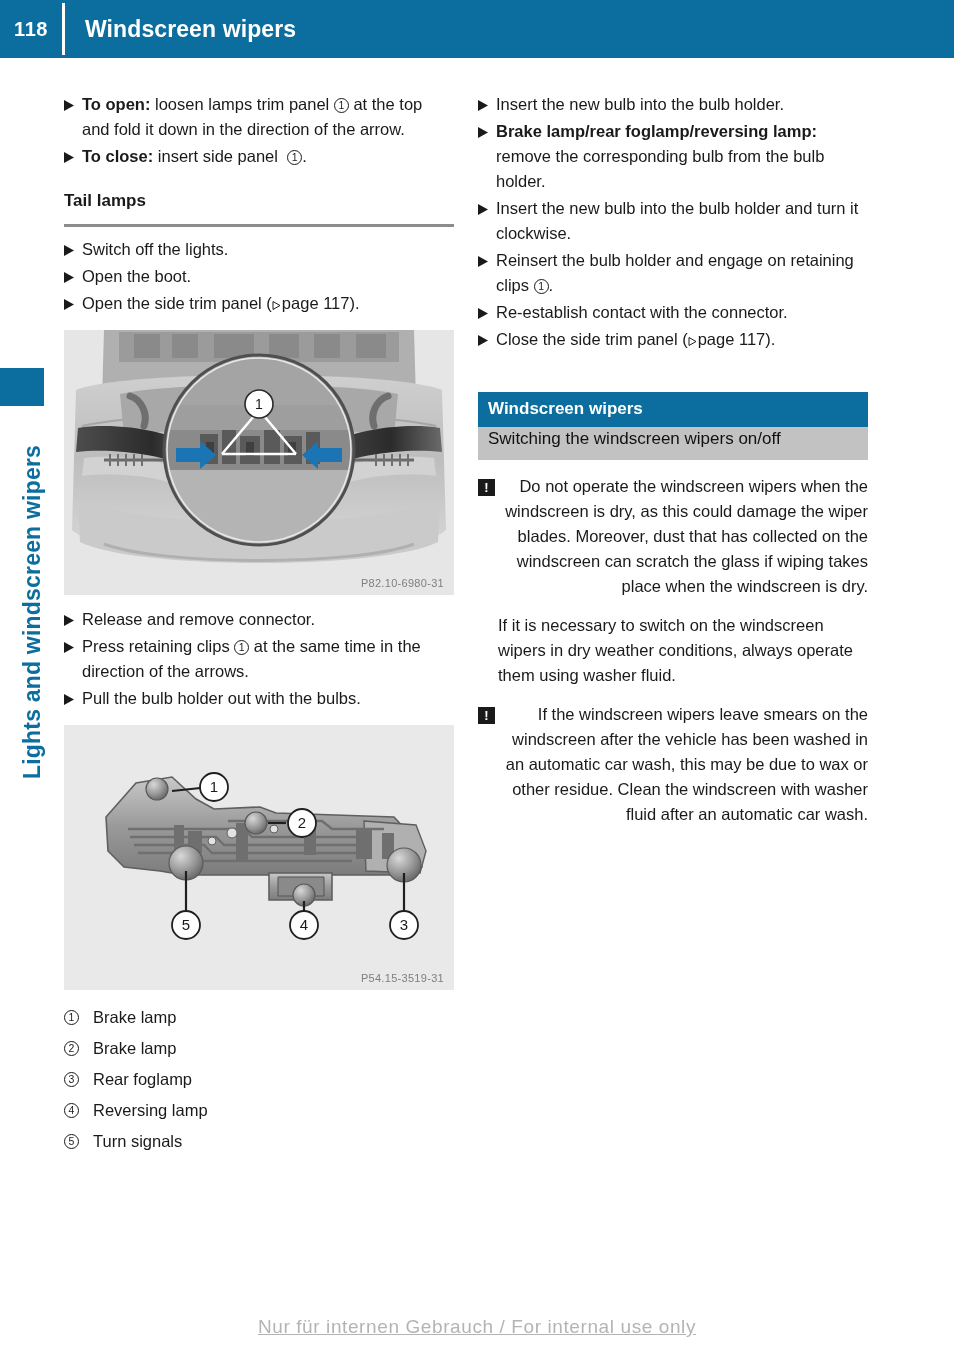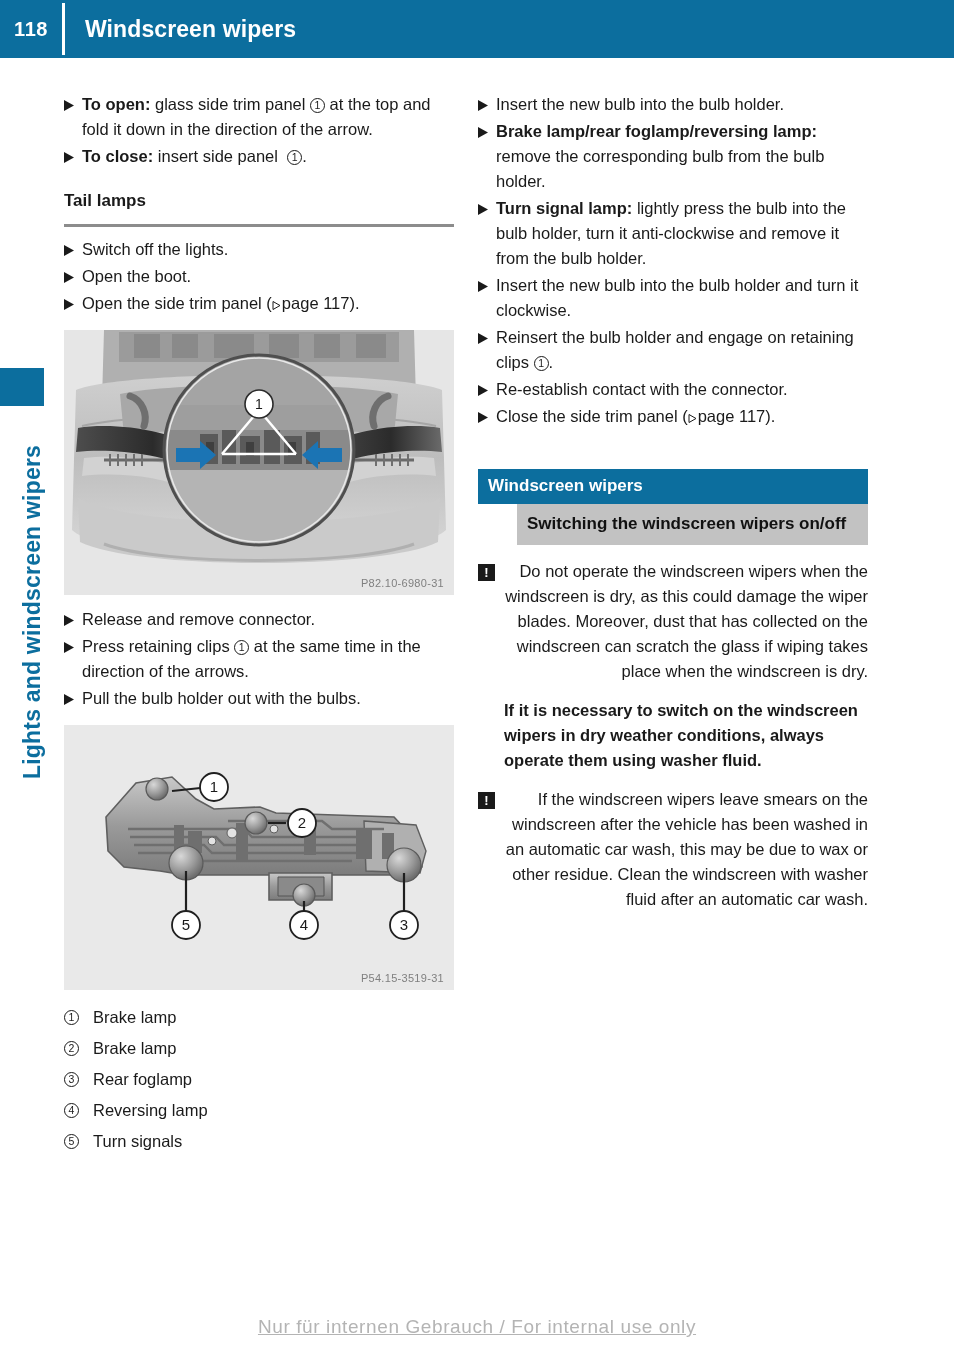--- a/index.html
+++ b/index.html
@@ -113,38 +113,37 @@
   .legend-row .cnum { margin-right: 14px; }
 
   
   .panel-head {
     background: #0c6e9e; color: #ffffff;
     font-size: 17px; font-weight: bold;
     padding: 7px 10px 8px 10px;
   }
   .panel-sub {
     background: #c2c2c2; color: #111111;
-    font-size: 17px; font-weight: bold; line-height: 24px;
-    padding: 8px 10px 9px 10px;
-    margin-left: 39px;
+    font-size: 17px; font-weight: normal; line-height: 24px;
+    padding: 0 10px 9px 10px;
   }
   .note {
     display: flex; align-items: flex-start;
     margin-top: 14px;
     font-size: 16.5px; line-height: 25px;
   }
   .warnbox {
     flex: 0 0 auto; width: 17px; height: 17px; margin-top: 5px; margin-right: 9px;
     background: #1a1a1a; color: #ffffff;
     font-size: 13px; font-weight: bold; line-height: 17px; text-align: center;
   }
   .note-text { flex: 1 1 auto; text-align: right; }
   .note-para {
-    margin-top: 14px; margin-left: 26px;
-    font-size: 16.5px; line-height: 25px; font-weight: bold;
+    margin-top: 14px; margin-left: 20px;
+    font-size: 16.5px; line-height: 25px;
   }
   .spacer-32 { height: 38px; }
 
   
   .footer {
     position: absolute; left: 0; top: 1316px; width: 954px;
     text-align: center;
     color: #b4b4b4; font-size: 19px; letter-spacing: .6px;
     font-family: "Liberation Sans", sans-serif;
     text-decoration: underline;
@@ -165,21 +164,21 @@
   <div class="side-label">Lights and windscreen wipers</div>
 
   <div class="col col-left">
 
     <div class="step">
       <span class="tri">
         <svg width="11" height="11" viewBox="0 0 11 11">
             <polygon points="0,0 10,5.5 0,11" fill="#1a1a1a"></polygon>
           </svg>
       </span>
-      <span class="step-text"><b>To open:</b><span> glass side trim panel </span><span class="cnum">1</span><span> at the top and fold it down in the direction of the arrow.</span></span>
+      <span class="step-text"><b>To open:</b><span> loosen lamps trim panel </span><span class="cnum">1</span><span> at the top and fold it down in the direction of the arrow.</span></span>
     </div>
 
     <div class="step">
       <span class="tri">
         <svg width="11" height="11" viewBox="0 0 11 11">
             <polygon points="0,0 10,5.5 0,11" fill="#1a1a1a"></polygon>
           </svg>
       </span>
       <span class="step-text"><b>To close:</b><span> insert side panel </span>&nbsp;<span class="cnum">1</span><span>.</span></span>
     </div>
@@ -450,28 +449,20 @@
           </svg>
       </span>
       <span class="step-text"><b>Brake lamp/rear foglamp/reversing lamp:</b><span> remove the corresponding bulb from the bulb holder.</span></span>
     </div>
     <div class="step">
       <span class="tri">
         <svg width="11" height="11" viewBox="0 0 11 11">
             <polygon points="0,0 10,5.5 0,11" fill="#1a1a1a"></polygon>
           </svg>
       </span>
-      <span class="step-text"><b>Turn signal lamp:</b><span> lightly press the bulb into the bulb holder, turn it anti-clockwise and remove it from the bulb holder.</span></span>
-    </div>
-    <div class="step">
-      <span class="tri">
-        <svg width="11" height="11" viewBox="0 0 11 11">
-            <polygon points="0,0 10,5.5 0,11" fill="#1a1a1a"></polygon>
-          </svg>
-      </span>
       <span class="step-text">Insert the new bulb into the bulb holder and turn it clockwise.</span>
     </div>
     <div class="step">
       <span class="tri">
         <svg width="11" height="11" viewBox="0 0 11 11">
             <polygon points="0,0 10,5.5 0,11" fill="#1a1a1a"></polygon>
           </svg>
       </span>
       <span class="step-text"><span>Reinsert the bulb holder and engage on retaining clips </span><span class="cnum">1</span><span>.</span></span>
     </div>

